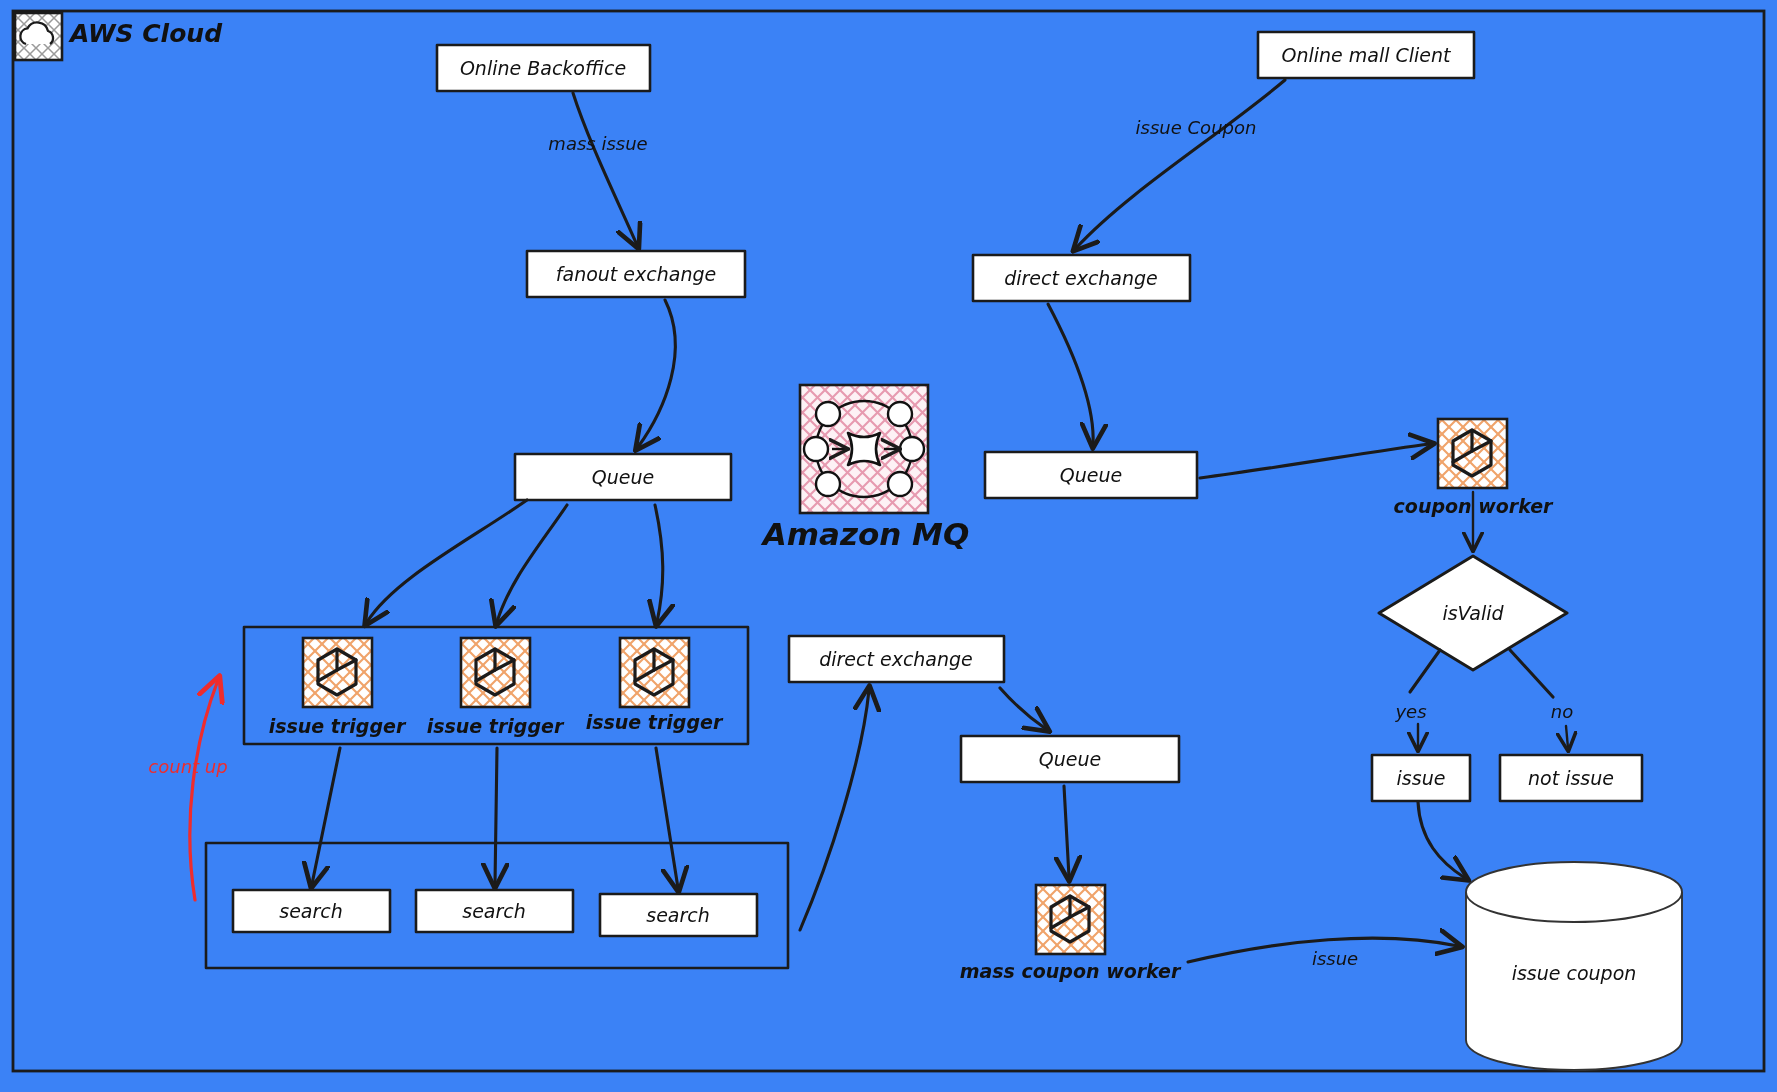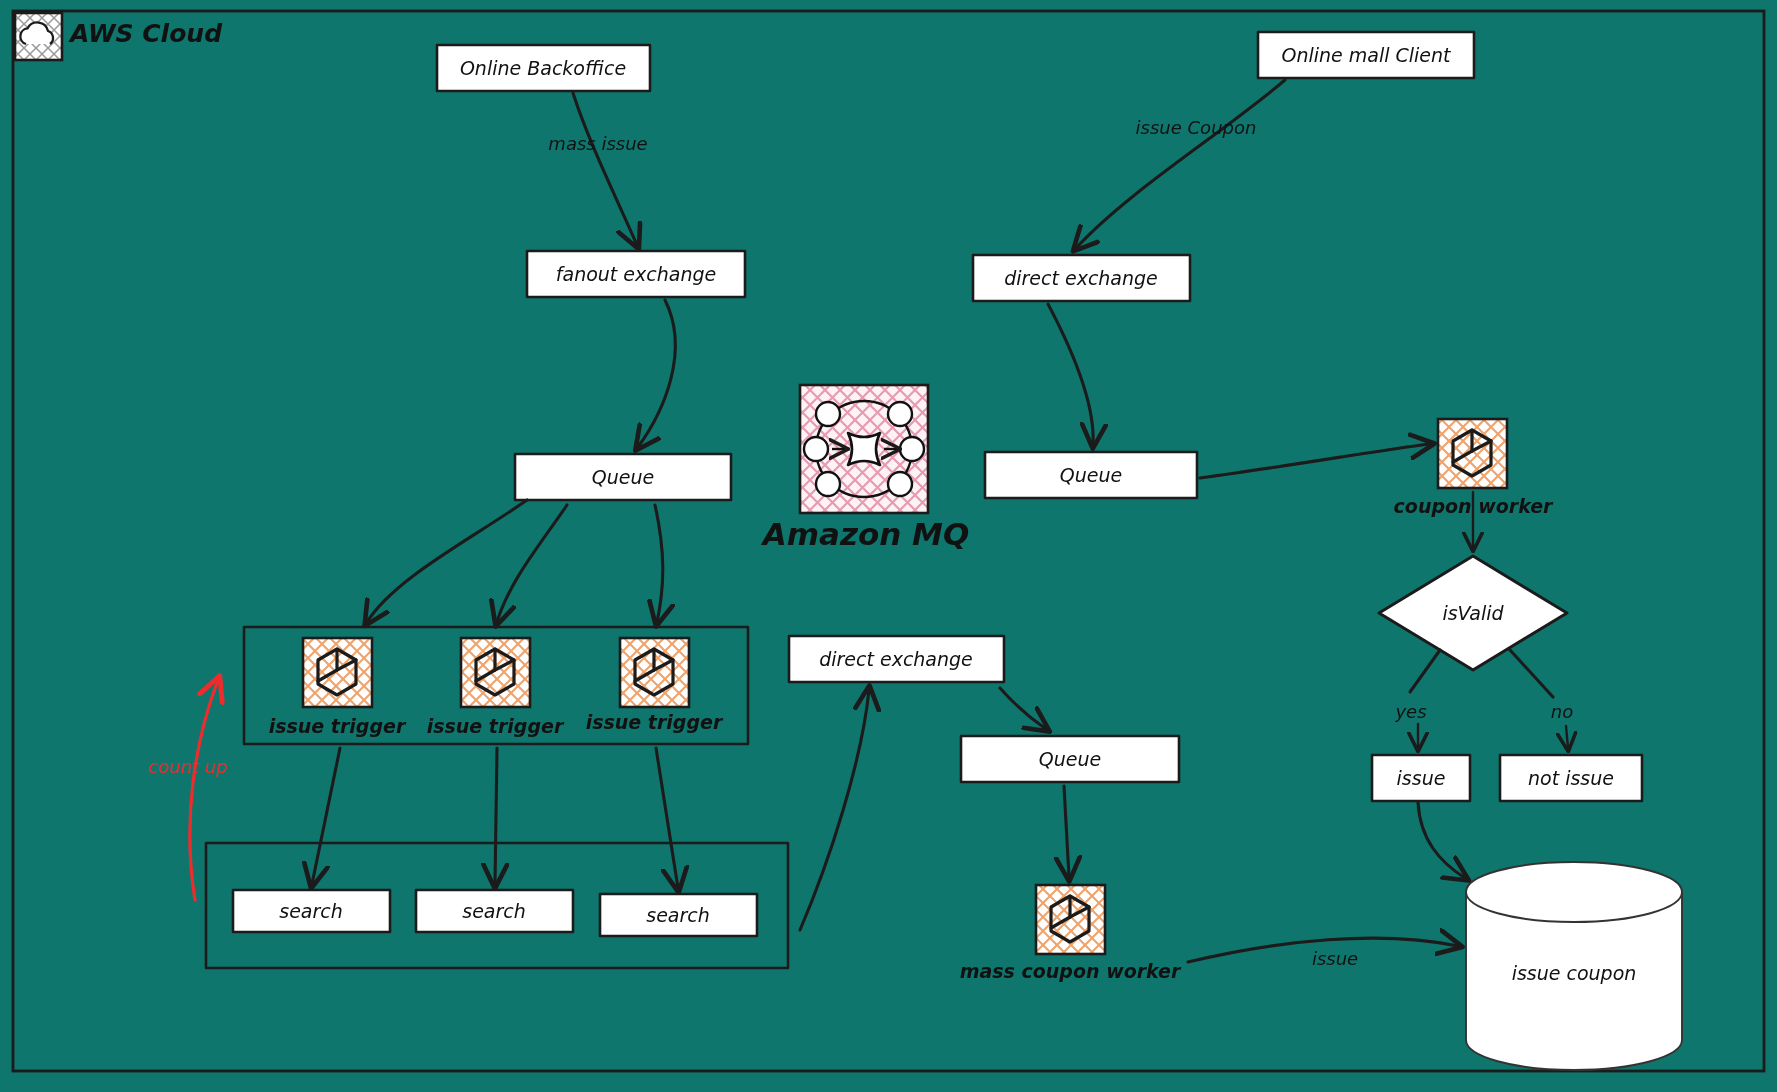--- a/index.html
+++ b/index.html
@@ -7,21 +7,21 @@
     padding: 0;
     background: #ffffff;
   }
   body {
     font-family: "DejaVu Sans", sans-serif;
   }
   #canvas {
     position: relative;
     width: 1777px;
     height: 1092px;
-    background: #0f766e;
+    background: #3b82f6;
     overflow: hidden;
   }
   svg.layer {
     position: absolute;
     top: 0; left: 0;
     width: 1777px;
     height: 1092px;
   }
   text {
     font-family: "DejaVu Sans", sans-serif;

